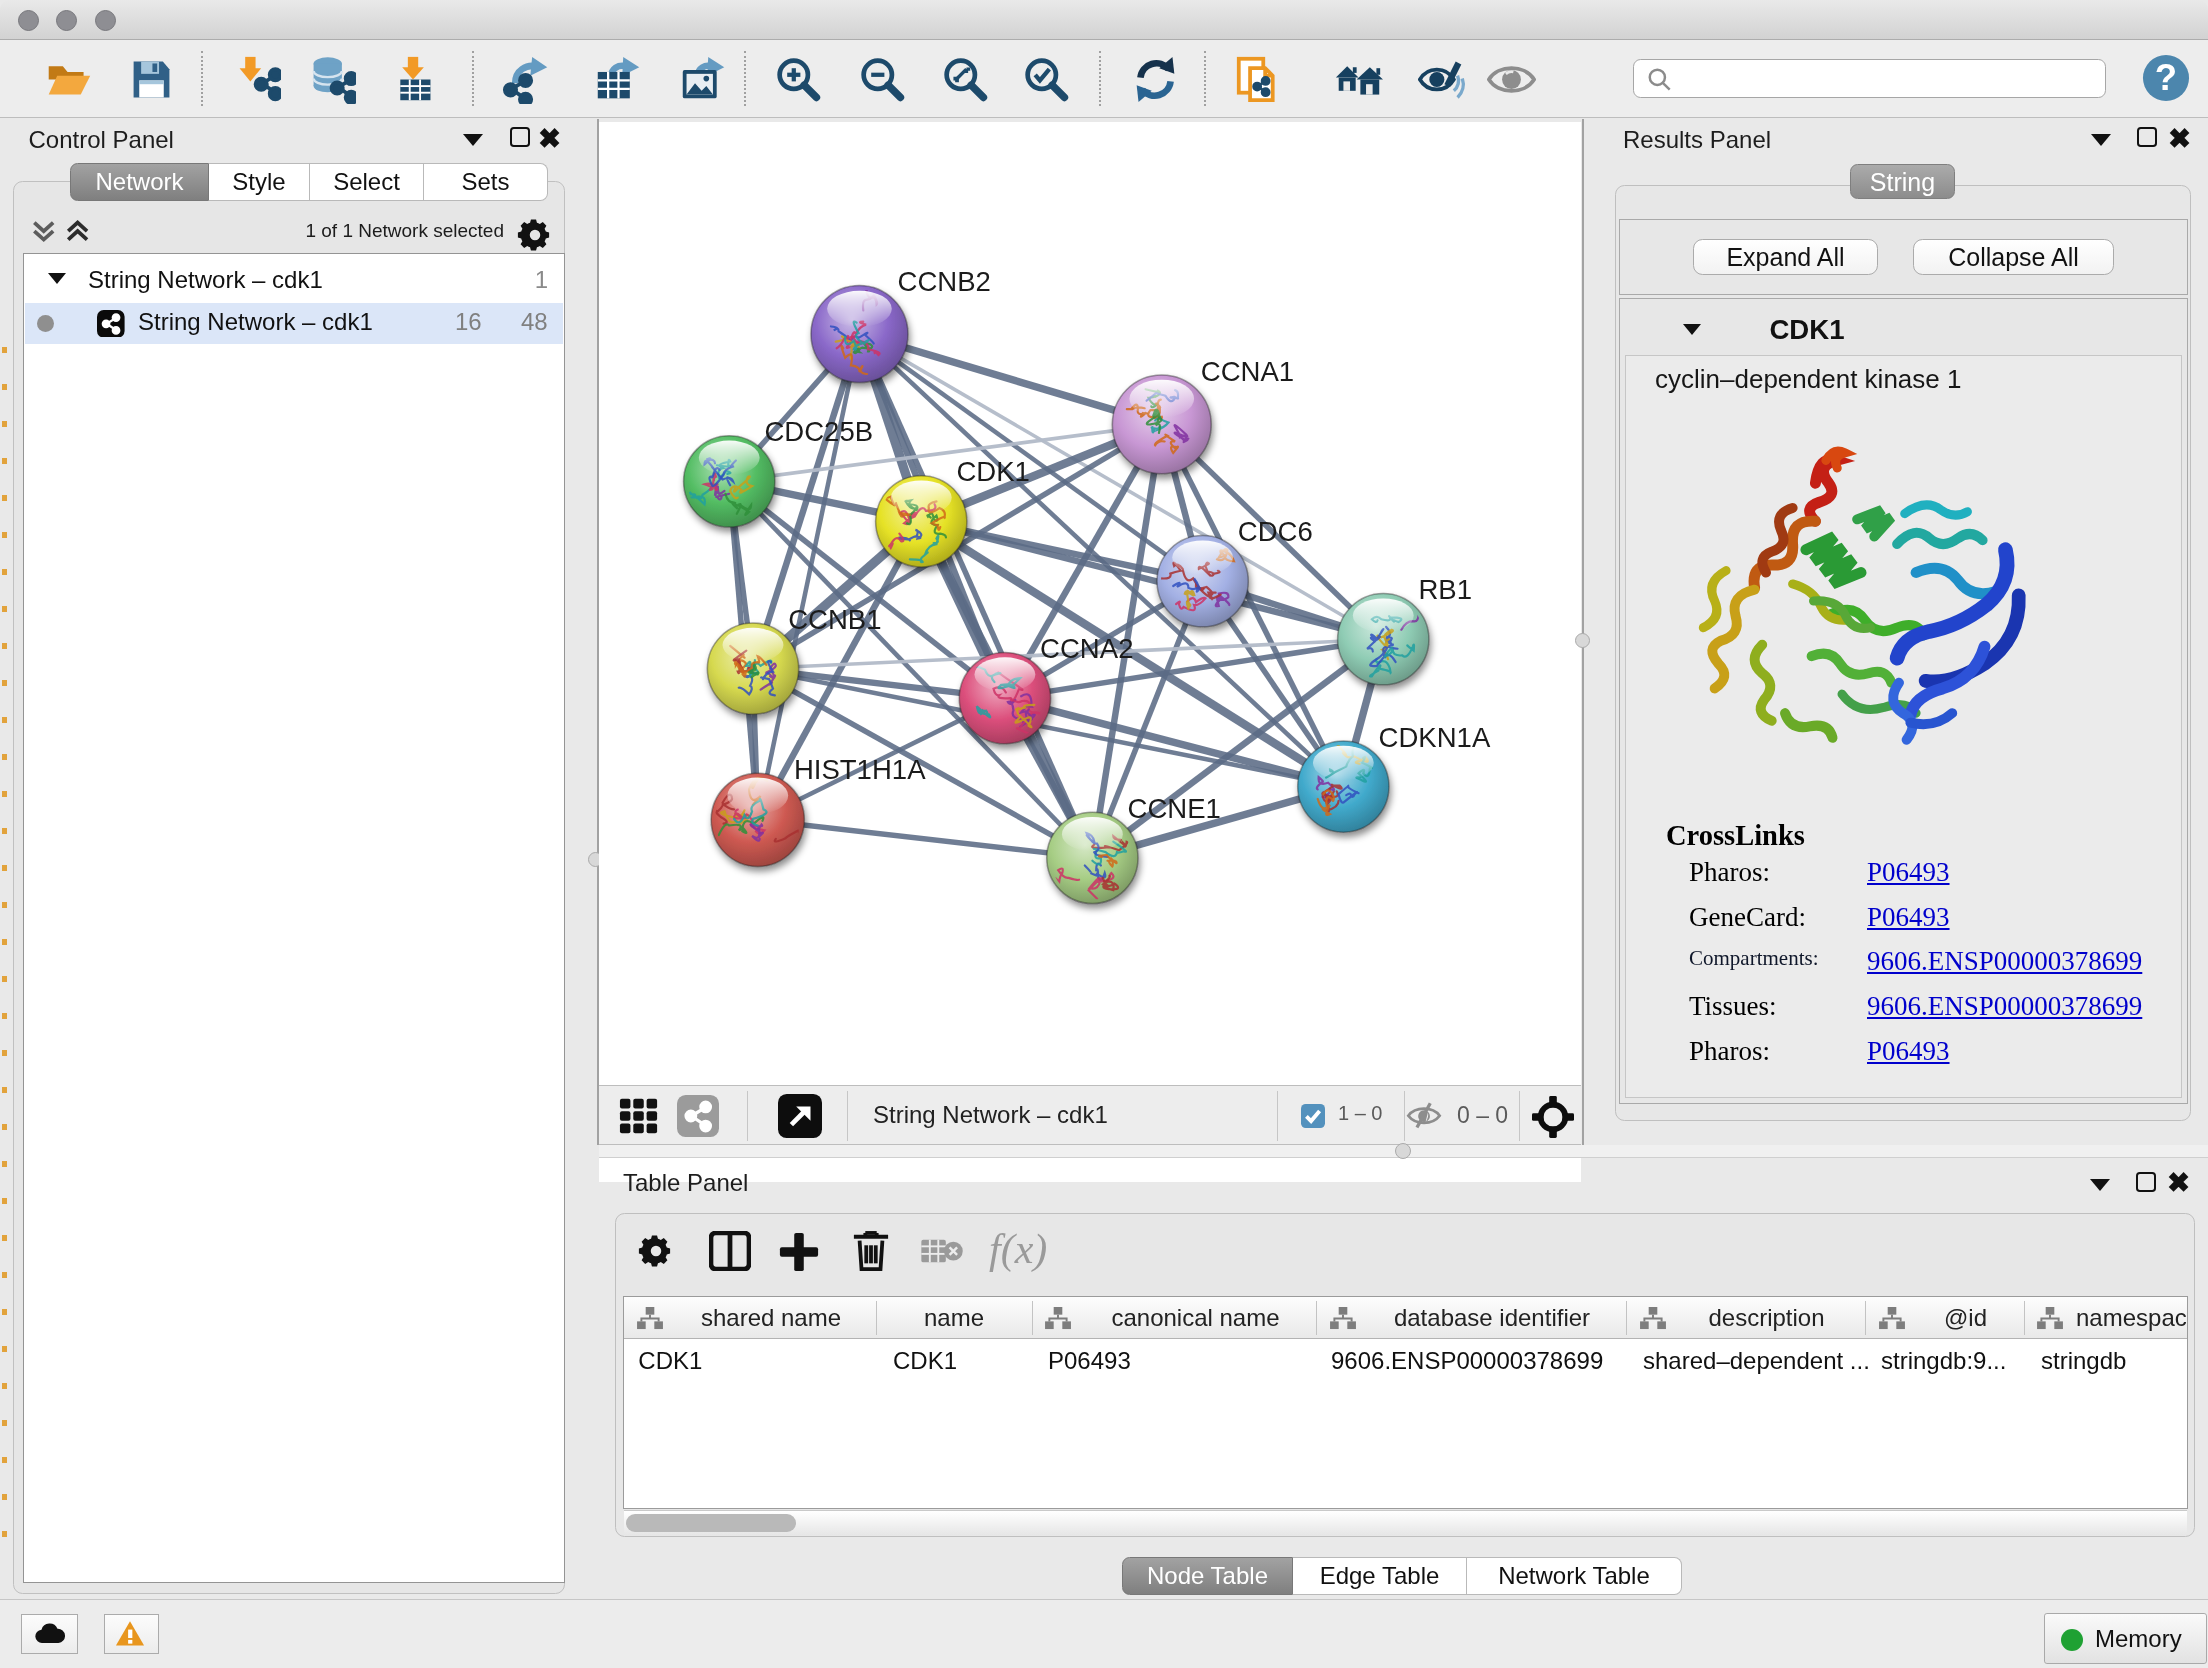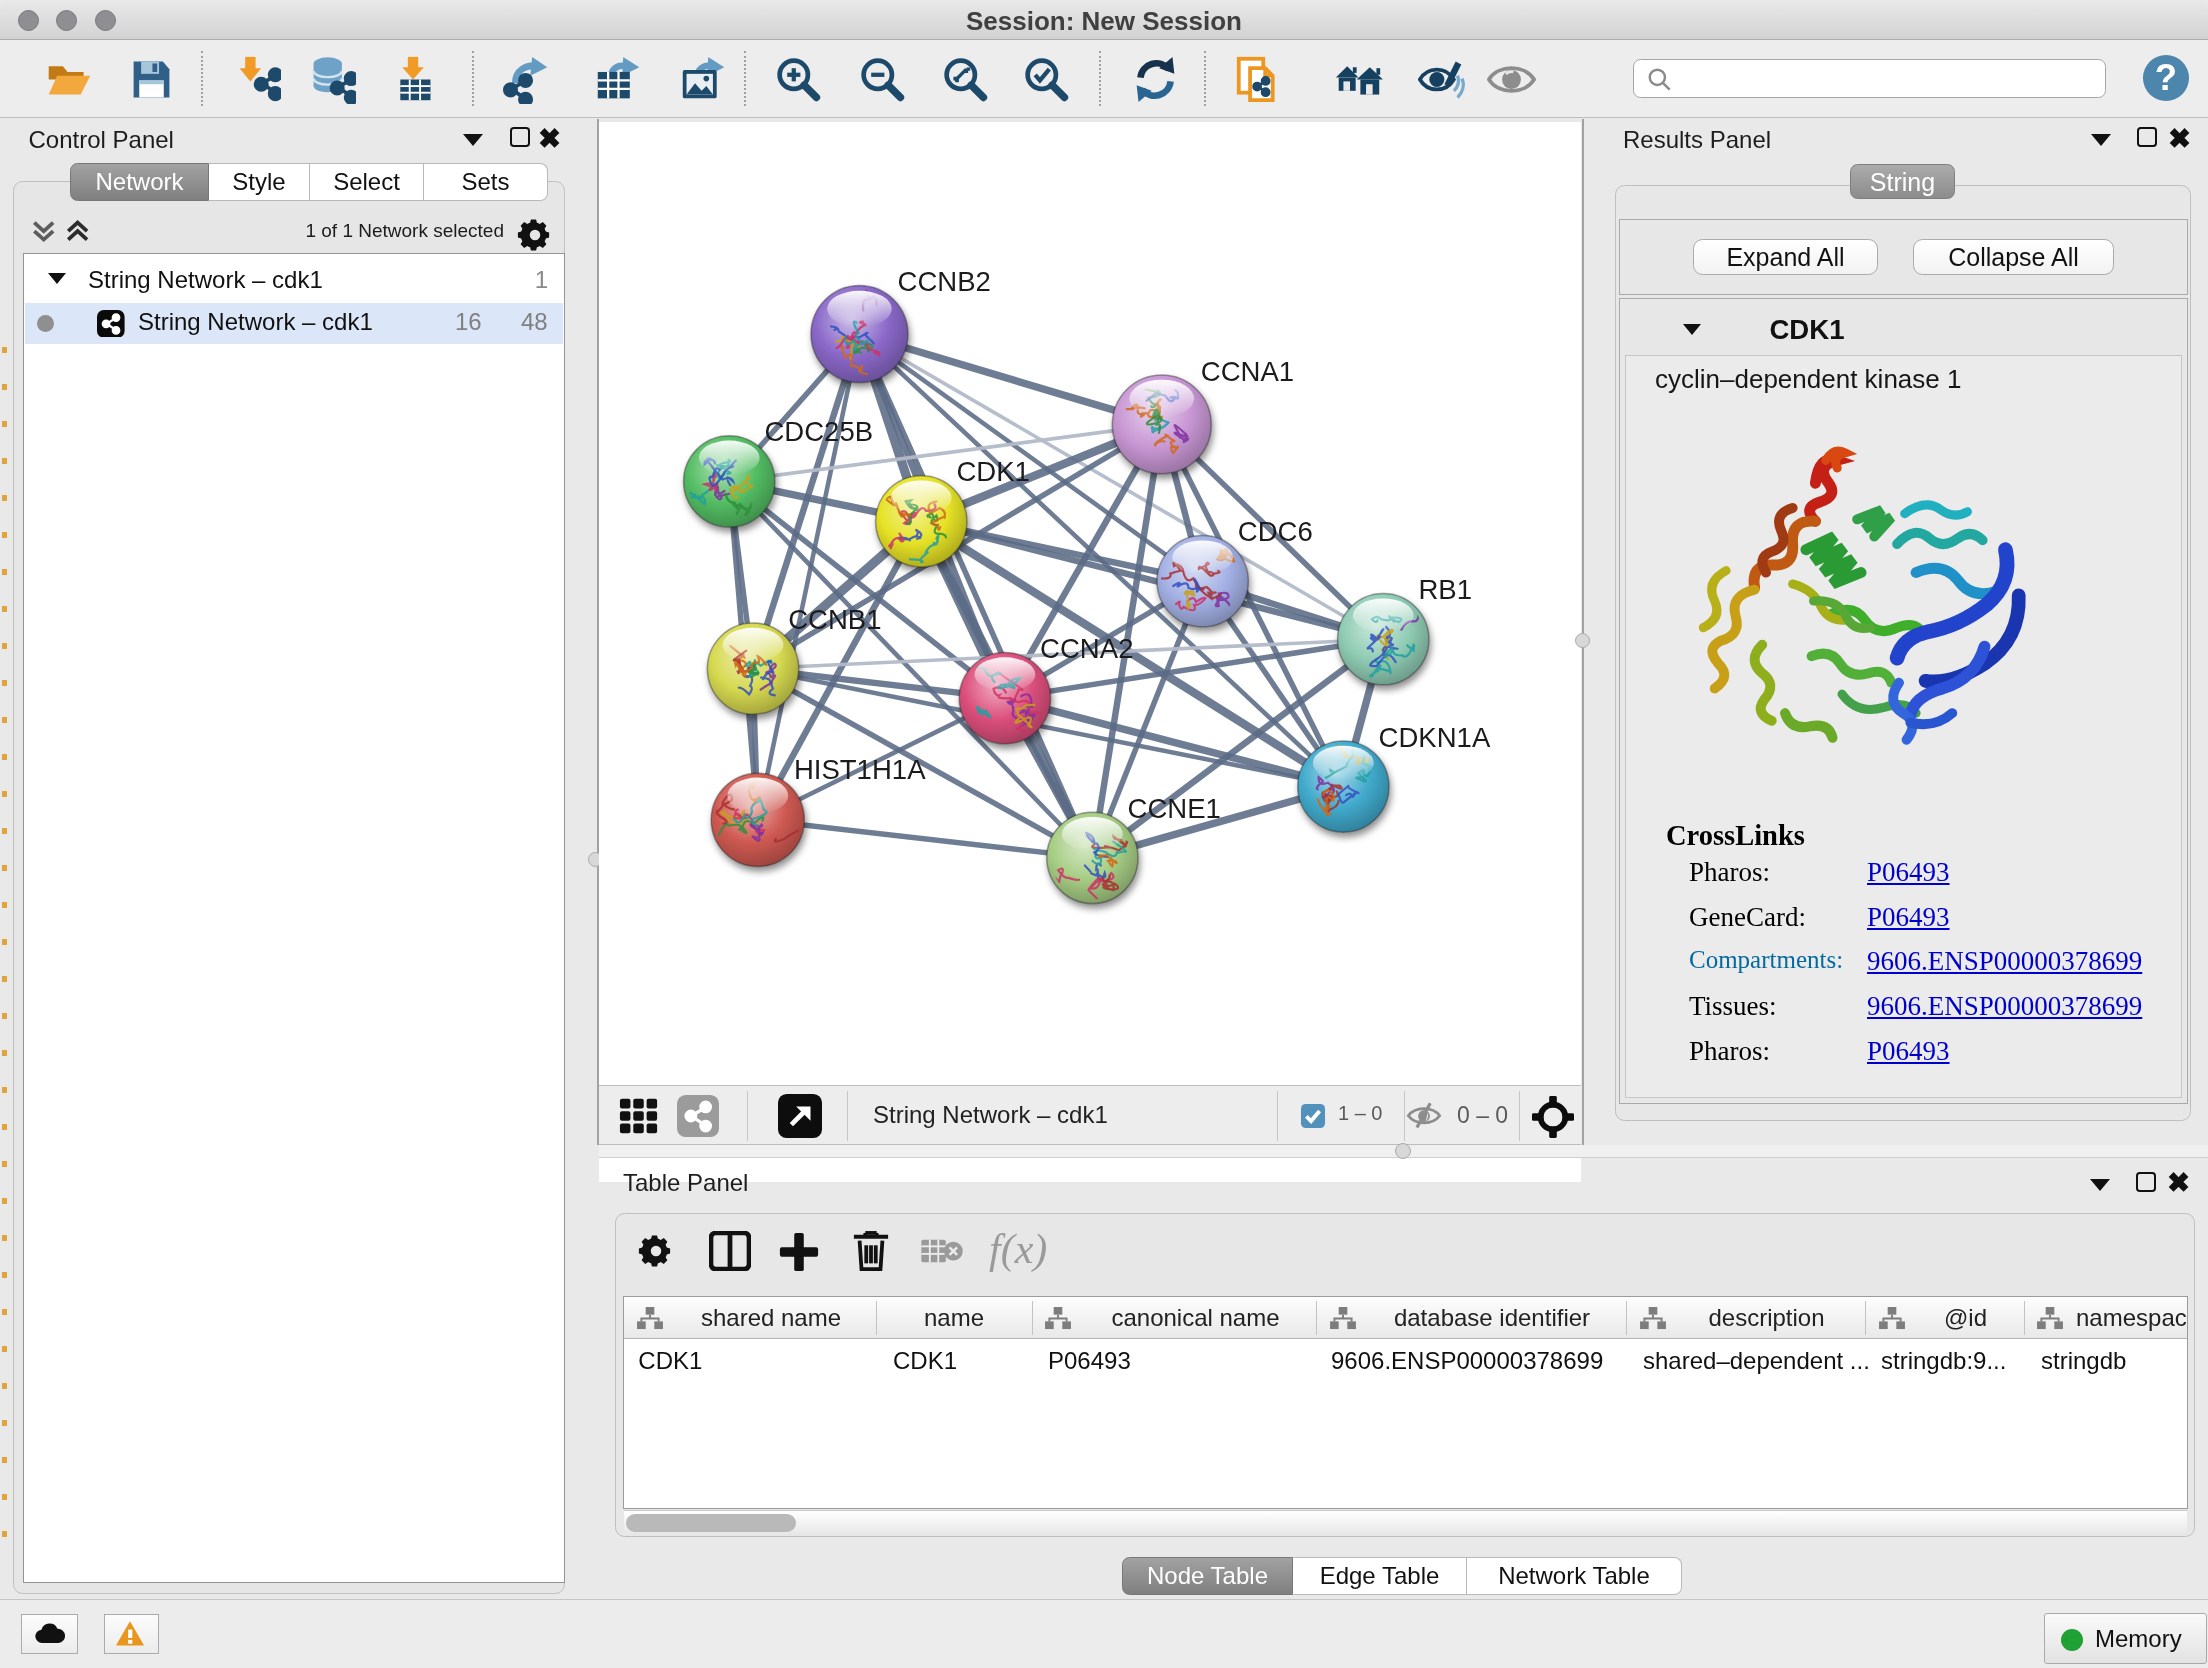--- a/index.html
+++ b/index.html
@@ -16,21 +16,20 @@
 .tab.sel { background:linear-gradient(#a2a2a2,#7f7f7f); color:#fff; border-color:#787878; }
 .btn { background:linear-gradient(#ffffff,#f2f2f2); border:1.4px solid #ababab; border-radius:9.5px; font-size:25px; color:#111; text-align:center; }
 </style>
 </head>
 <body>
 
 <div class="abs" style="left:0;top:0;width:2208px;height:40px;background:linear-gradient(#e9e9e9,#d2d2d2);border-bottom:1px solid #acacac;border-radius:9.5px 9.5px 0 0;">
   <div class="abs" style="left:18px;top:9.5px;width:21px;height:21px;border-radius:50%;background:#8e8e93;border:1.4px solid #77777c;"></div>
   <div class="abs" style="left:56px;top:9.5px;width:21px;height:21px;border-radius:50%;background:#8e8e93;border:1.4px solid #77777c;"></div>
   <div class="abs" style="left:95px;top:9.5px;width:21px;height:21px;border-radius:50%;background:#8e8e93;border:1.4px solid #77777c;"></div>
-  <div class="abs" style="left:0;top:5.7px;width:2208px;text-align:center;font-size:26px;font-weight:bold;color:#404040;">Session: New Session</div>
 </div>
 
 <div class="abs" style="left:0;top:40px;width:2208px;height:78px;background:#ededed;border-bottom:1px solid #bdbdbd;">
 
   <div class="abs" style="left:201px;top:11.4px;height:55px;border-left:2.5px dotted #a0a0a0;"></div>
   <div class="abs" style="left:472px;top:11.4px;height:55px;border-left:2.5px dotted #a0a0a0;"></div>
   <div class="abs" style="left:744px;top:11.4px;height:55px;border-left:2.5px dotted #a0a0a0;"></div>
   <div class="abs" style="left:1099px;top:11.4px;height:55px;border-left:2.5px dotted #a0a0a0;"></div>
   <div class="abs" style="left:1204px;top:11.4px;height:55px;border-left:2.5px dotted #a0a0a0;"></div>
 
@@ -713,21 +712,21 @@
   <path d="M296 300 q-18 16 -44 10" stroke="#2855d0" stroke-width="10.5"></path>
   <path d="M128 164 q22 6 30 24 q8 16 28 14" stroke="#a8b018" stroke-width="9.5"></path>
   <path d="M150 182 q26 -2 34 16 q8 16 26 12" stroke="#58a838" stroke-width="9.5"></path>
 </svg>
 
 <div class="abs" style="left:1666px;top:820px;font-family:'Liberation Serif',serif;font-size:28.5px;font-weight:bold;color:#000;">CrossLinks</div>
 <div class="abs" style="left:1689px;top:857px;font-family:'Liberation Serif',serif;font-size:27px;color:#000;">Pharos:</div>
 <div class="abs" style="left:1867px;top:857px;font-family:'Liberation Serif',serif;font-size:27px;color:#0000cc;text-decoration:underline;">P06493</div>
 <div class="abs" style="left:1689px;top:902px;font-family:'Liberation Serif',serif;font-size:27px;color:#000;">GeneCard:</div>
 <div class="abs" style="left:1867px;top:902px;font-family:'Liberation Serif',serif;font-size:27px;color:#0000cc;text-decoration:underline;">P06493</div>
-<div class="abs" style="left:1689px;top:946px;font-family:'Liberation Serif',serif;font-size:25px;color:#0369a1;">Compartments:</div>
+<div class="abs" style="left:1689px;top:946px;font-family:'Liberation Serif',serif;font-size:21px;color:#0f172a;">Compartments:</div>
 <div class="abs" style="left:1867px;top:946px;font-family:'Liberation Serif',serif;font-size:27px;color:#0000cc;text-decoration:underline;">9606.ENSP00000378699</div>
 <div class="abs" style="left:1689px;top:991px;font-family:'Liberation Serif',serif;font-size:27px;color:#000;">Tissues:</div>
 <div class="abs" style="left:1867px;top:991px;font-family:'Liberation Serif',serif;font-size:27px;color:#0000cc;text-decoration:underline;">9606.ENSP00000378699</div>
 <div class="abs" style="left:1689px;top:1036px;font-family:'Liberation Serif',serif;font-size:27px;color:#000;">Pharos:</div>
 <div class="abs" style="left:1867px;top:1036px;font-family:'Liberation Serif',serif;font-size:27px;color:#0000cc;text-decoration:underline;">P06493</div>
 
 <div class="abs ptitle" style="left:623px;top:1169px;">Table Panel</div>
 <div class="abs" style="left:2090px;top:1177px;"><span class="tri"></span></div>
 <div class="abs" style="left:2136px;top:1172px;"><span class="sq"></span></div>
 <div class="abs xx" style="left:2167px;top:1169px;">✖</div>

